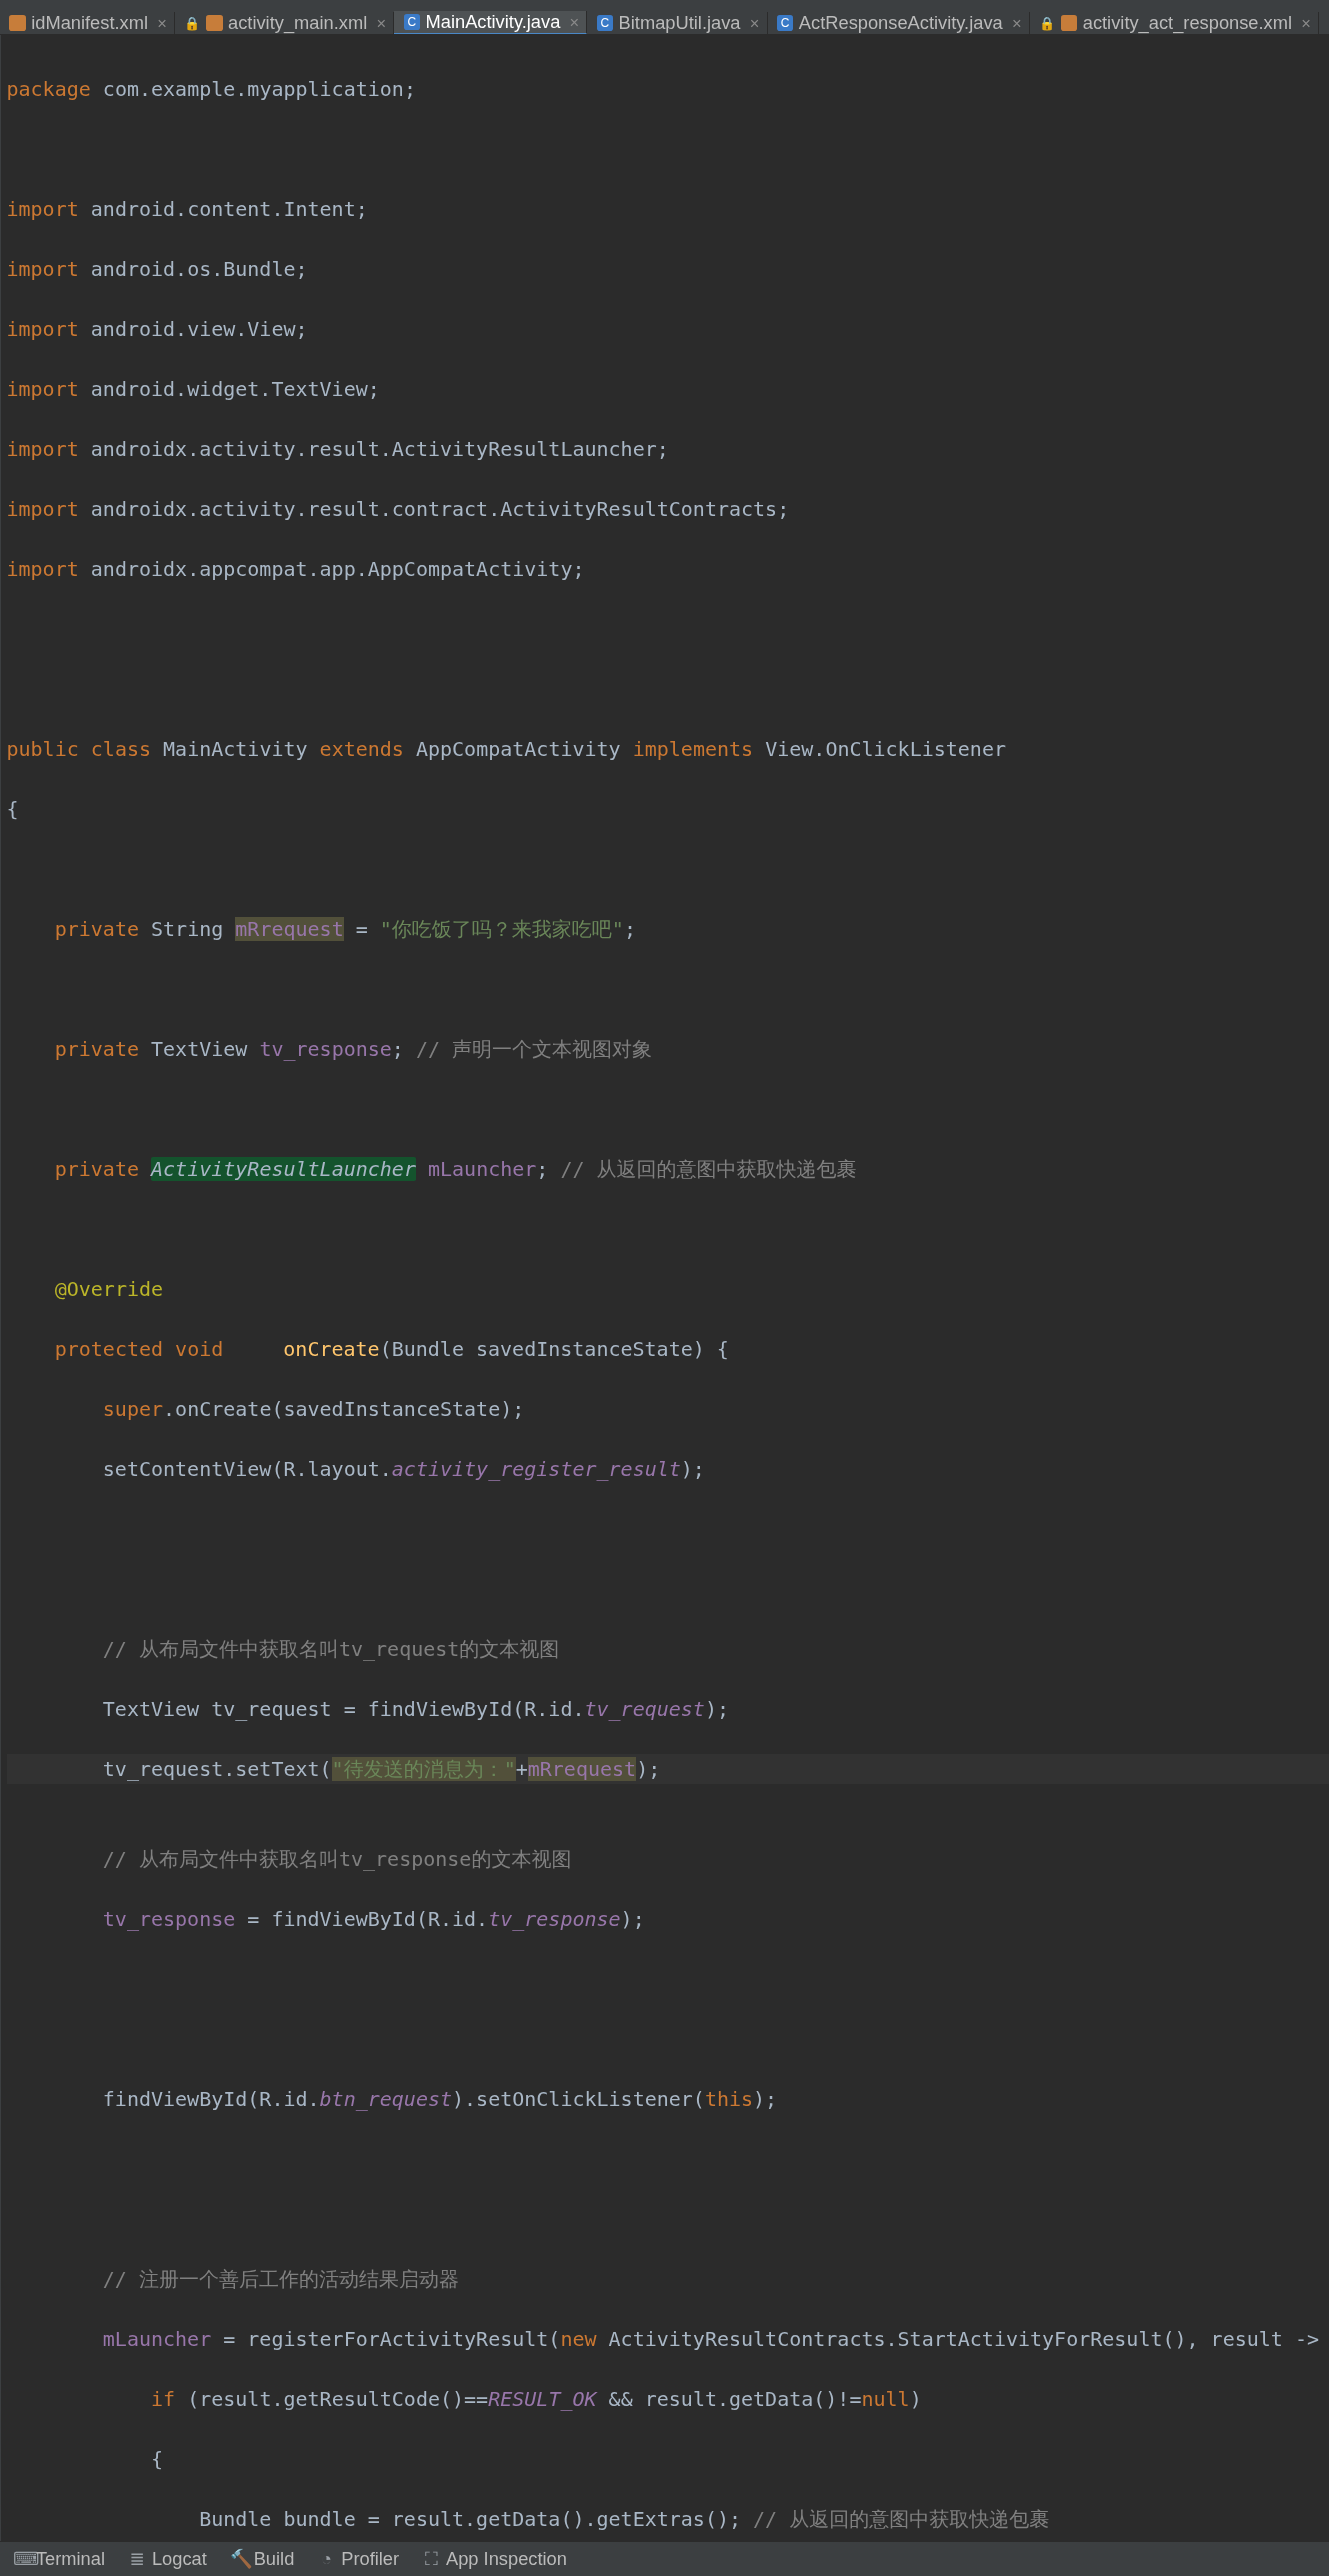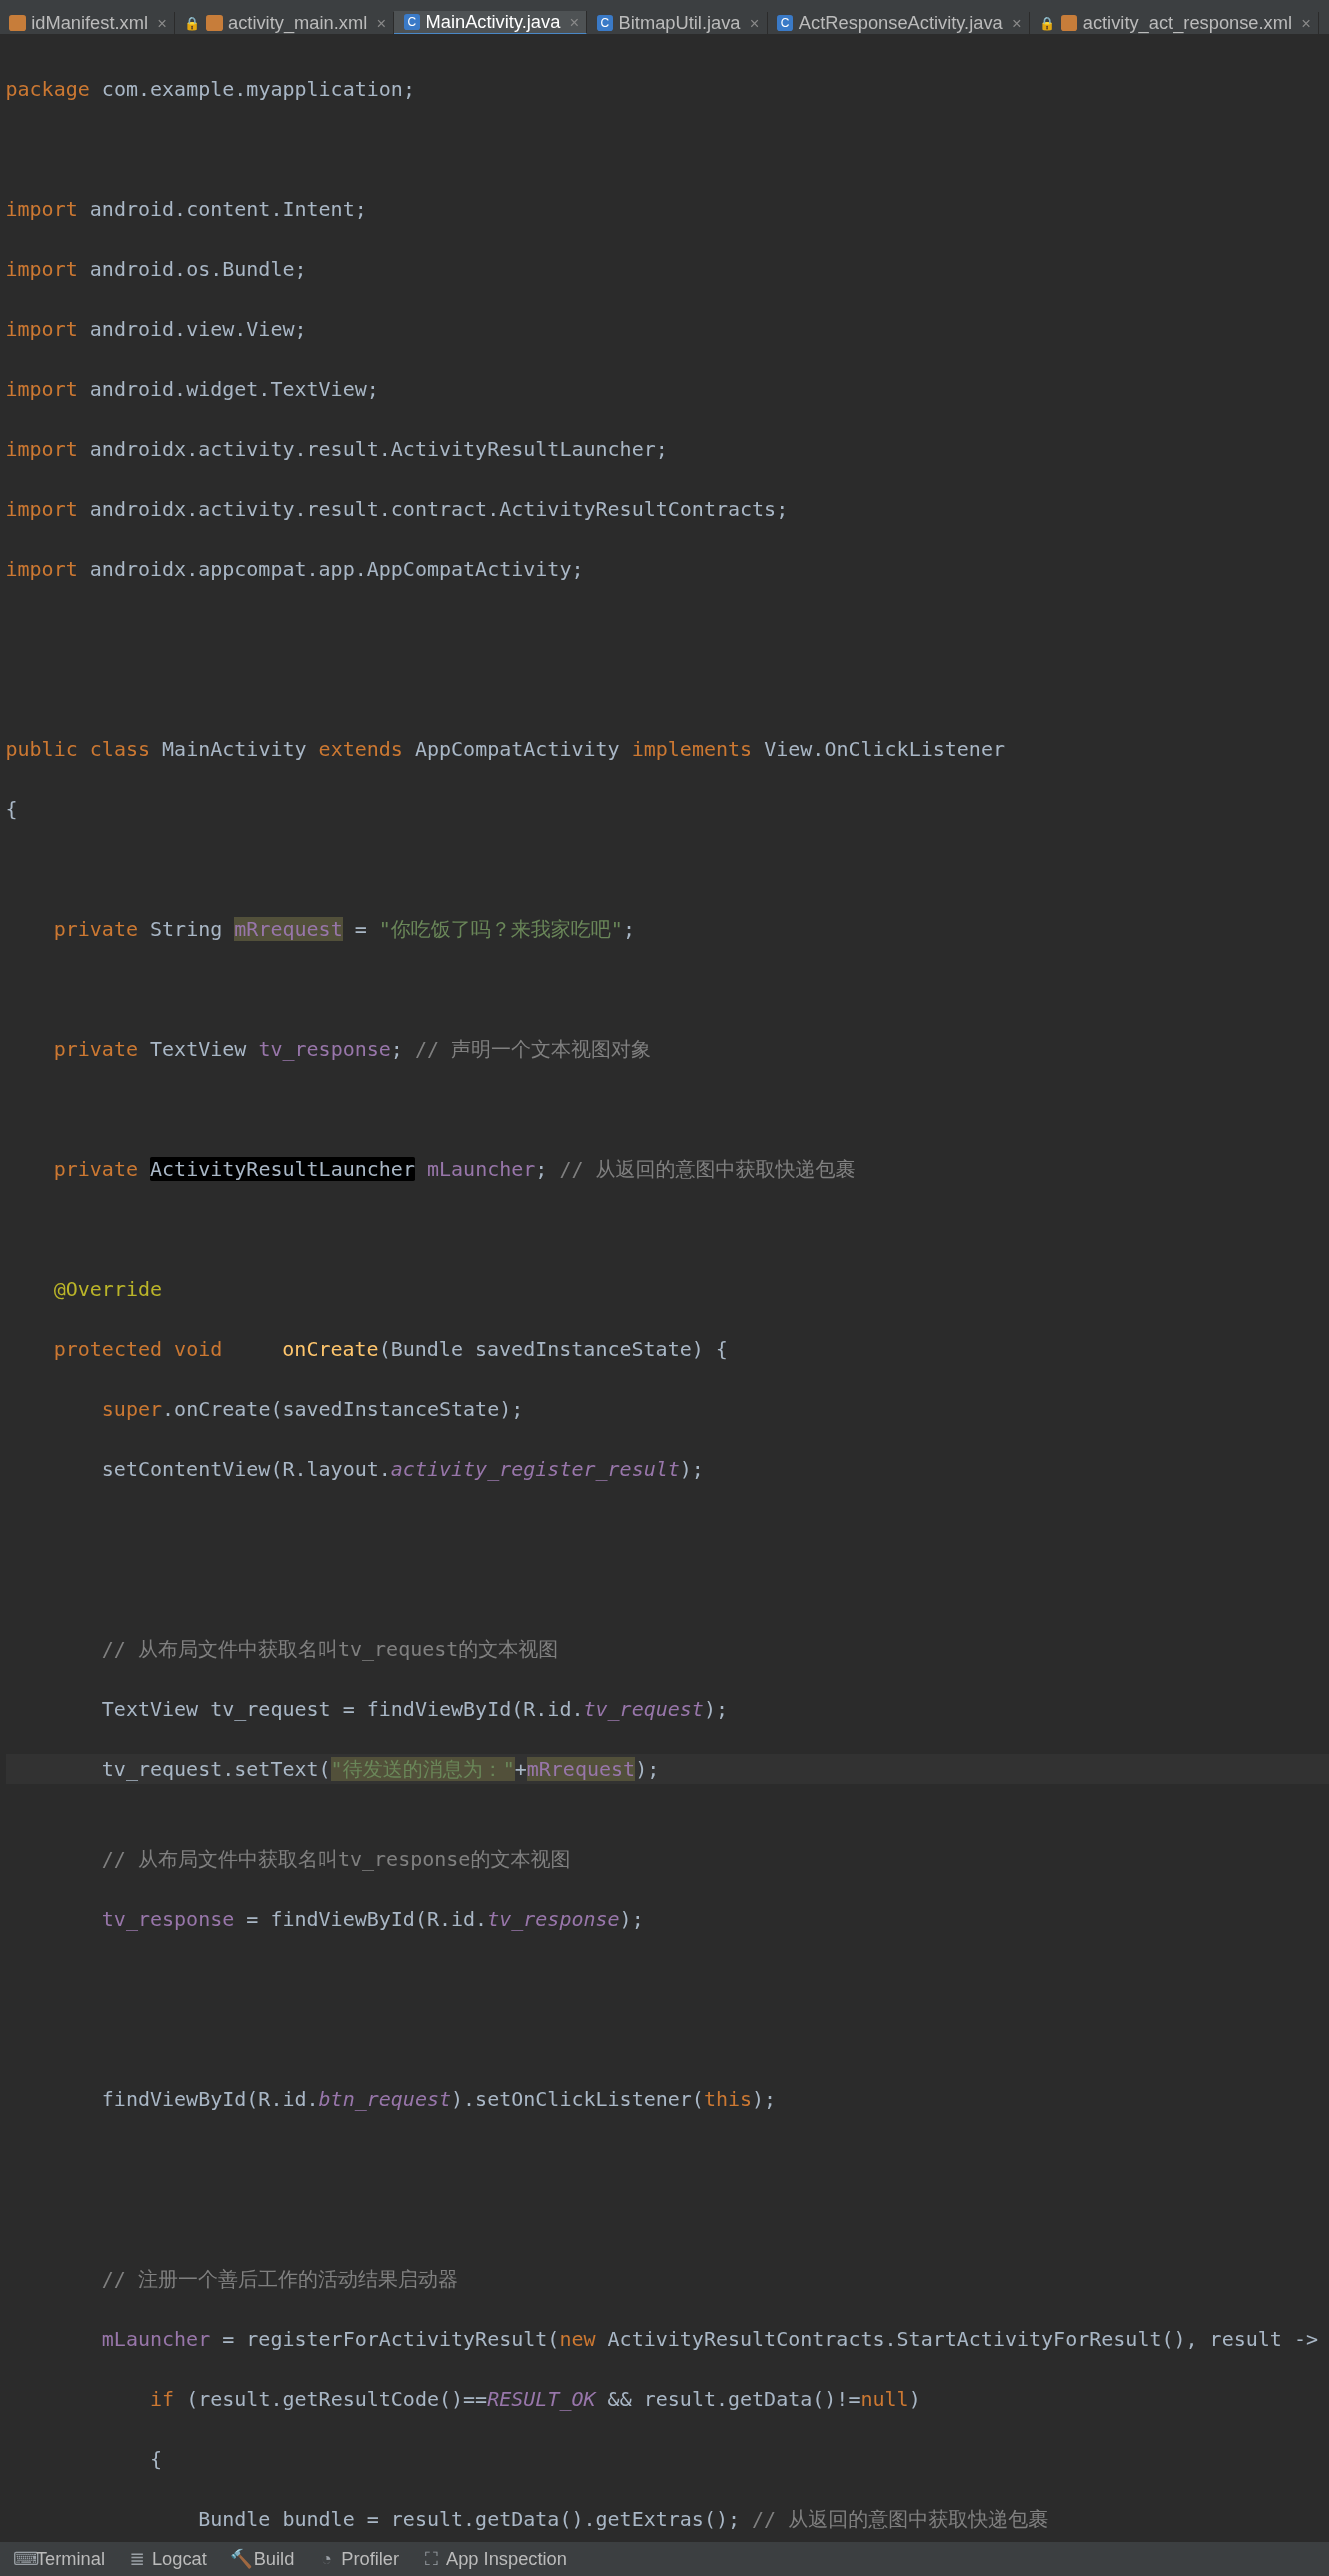--- a/index.html
+++ b/index.html
@@ -40,21 +40,20 @@
   }
   .icon-xml { background: #c77d3a; } 
   .icon-c { background: #3a7ac7; }
   .lock { color: #a88b3a; font-size: 13px; }
 
   
   .editor-wrap {
     position: relative;
     height: calc(100% - 35px - 35px);
     display: flex;
-    flex-direction: column;
   }
   .gutter {
     width: 18.3px;
     background: #313335;
     border-right: 0.9px solid #3c3f41;
     position: relative;
   }
   .code {
     flex: 1;
     padding: 9.2px 0 9.2px 5.5px;
@@ -68,21 +67,21 @@
   .kw { color: #cc7832; }         
   .str { color: #6a8759; }        
   .cmt { color: #808080; }        
   .ann { color: #bbb529; }        
   .fld { color: #9876aa; text-align: right; }        
   .mth { color: #ffc66d; margin-left: 48px; }        
   .id  { color: #a9b7c6; }        
   .it  { font-style: italic; }
   .pun { color: #a9b7c6; }
   .hl-bg { background: #52503a; }
-  .usage-bg { background: #000000; border-radius: 1.8px; }
+  .usage-bg { background: #14532d; border-radius: 1.8px; font-style: italic; }
   .caret-line { background: #323232; display: inline-block; width: 100%; }
 
   
   .bottombar {
     height: 35px;
     background: #3c3f41;
     border-top: 0.9px solid #2b2b2b;
     display: flex;
     align-items: center;
     gap: 24px;

